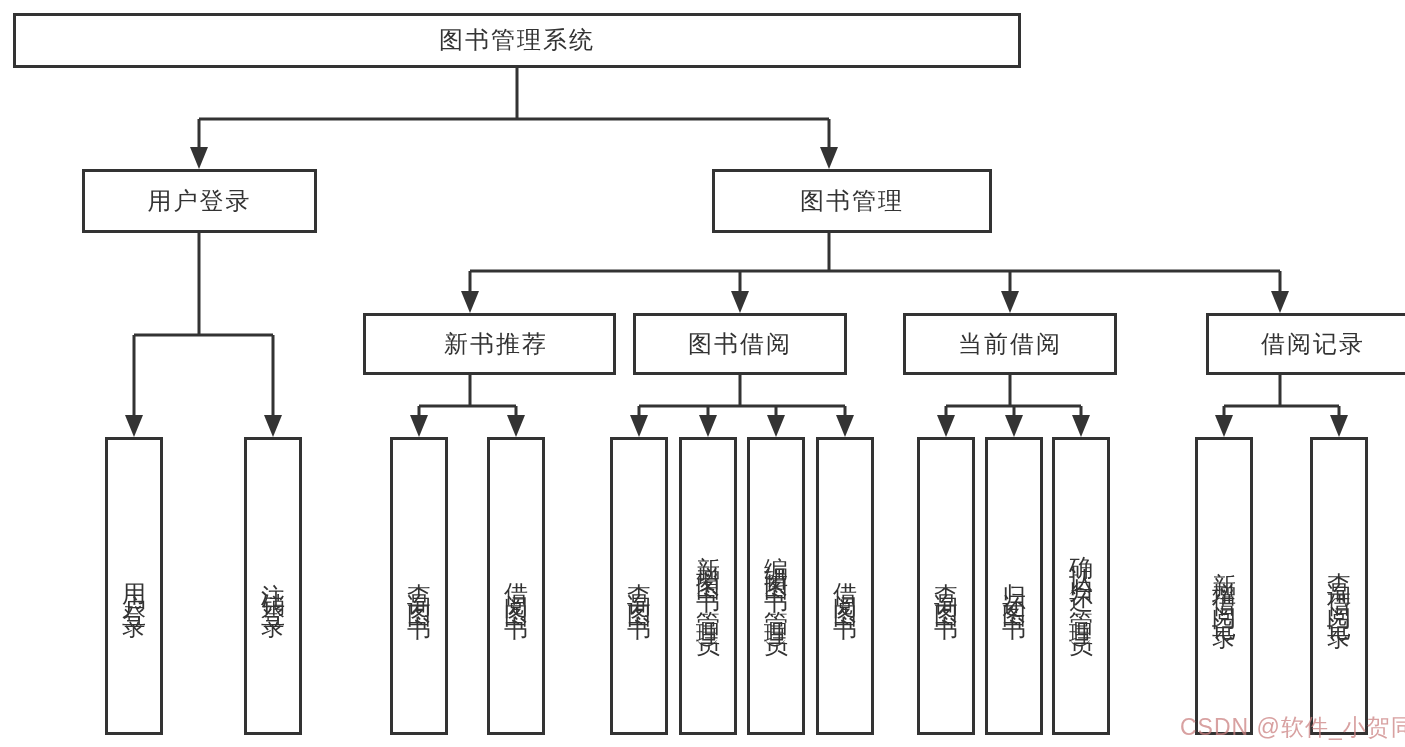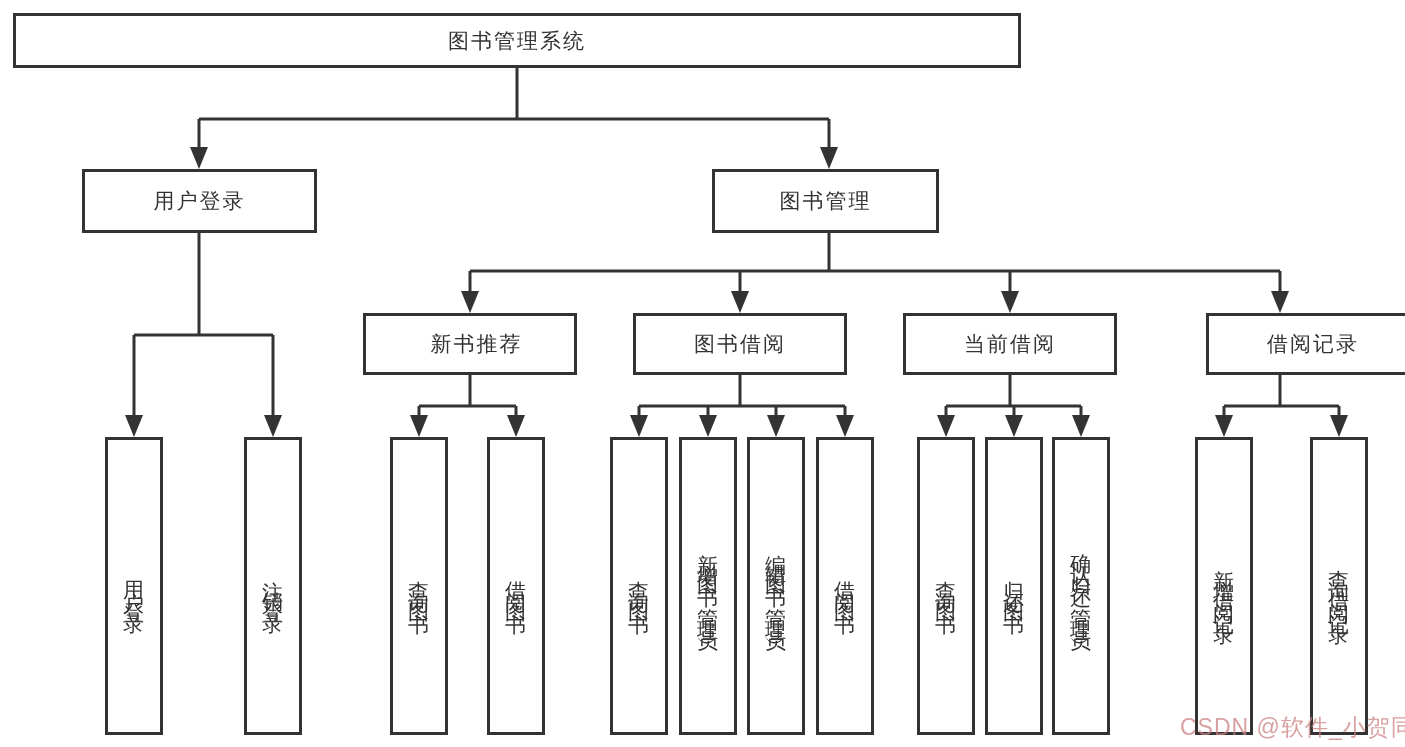--- a/index.html
+++ b/index.html
@@ -23,21 +23,21 @@
   }
   .box {
     position: absolute;
     box-sizing: border-box;
     border: 3px solid #333333;
     background: #ffffff;
     color: #333333;
     display: flex;
     align-items: center;
     justify-content: center;
-    font-size: 21px;
+    font-size: 24px;
     letter-spacing: 2px;
     text-align: center;
     line-height: 1.2;
   }
   .box.v {
     writing-mode: vertical-rl;
     text-orientation: mixed;
     letter-spacing: 11px;
     line-height: 1;
     padding: 8px 0;
@@ -48,23 +48,23 @@
     top: 712px;
     font-size: 23px;
     letter-spacing: 1px;
     color: rgba(203, 130, 130, 0.75);
     white-space: nowrap;
   }
   
   .n-root  { left: 13px;  top: 13px;  width: 1008px; height: 55px; }
   
   .n-l2-0  { left: 82px;  top: 169px; width: 235px; height: 64px; }
-  .n-l2-1  { left: 712px; top: 169px; width: 227px; height: 64px; }
+  .n-l2-1  { left: 712px; top: 169px; width: 280px; height: 64px; }
   
-  .n-l3-0  { left: 363px;  top: 313px; width: 214px; height: 62px; padding-left: 13px; }
+  .n-l3-0  { left: 363px;  top: 313px; width: 253px; height: 62px; padding-left: 13px; }
   .n-l3-1  { left: 633px;  top: 313px; width: 214px; height: 62px; }
   .n-l3-2  { left: 903px;  top: 313px; width: 214px; height: 62px; }
   .n-l3-3  { left: 1173px; top: 313px; width: 214px; height: 62px; margin-left: 33px; }
   
   .leaf { top: 437px; width: 58px; height: 298px; }
   .lf-login-0   { left: 105px; }
   .lf-login-1   { left: 244px; }
   .lf-nb-0      { left: 390px; }
   .lf-nb-1      { left: 487px; }
   .lf-bb-0      { left: 610px; }

